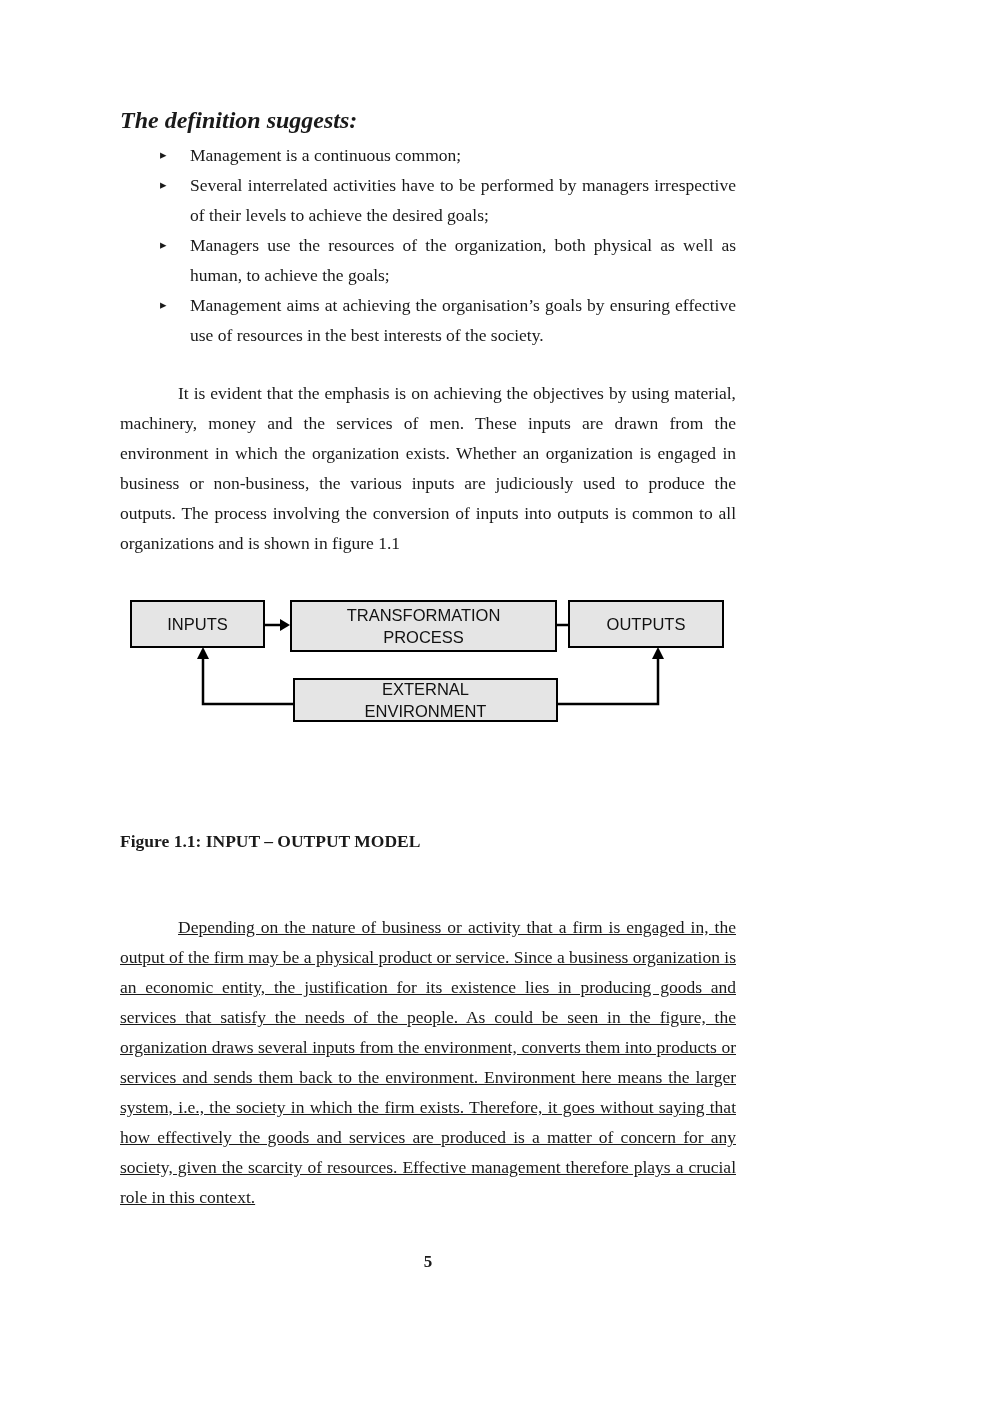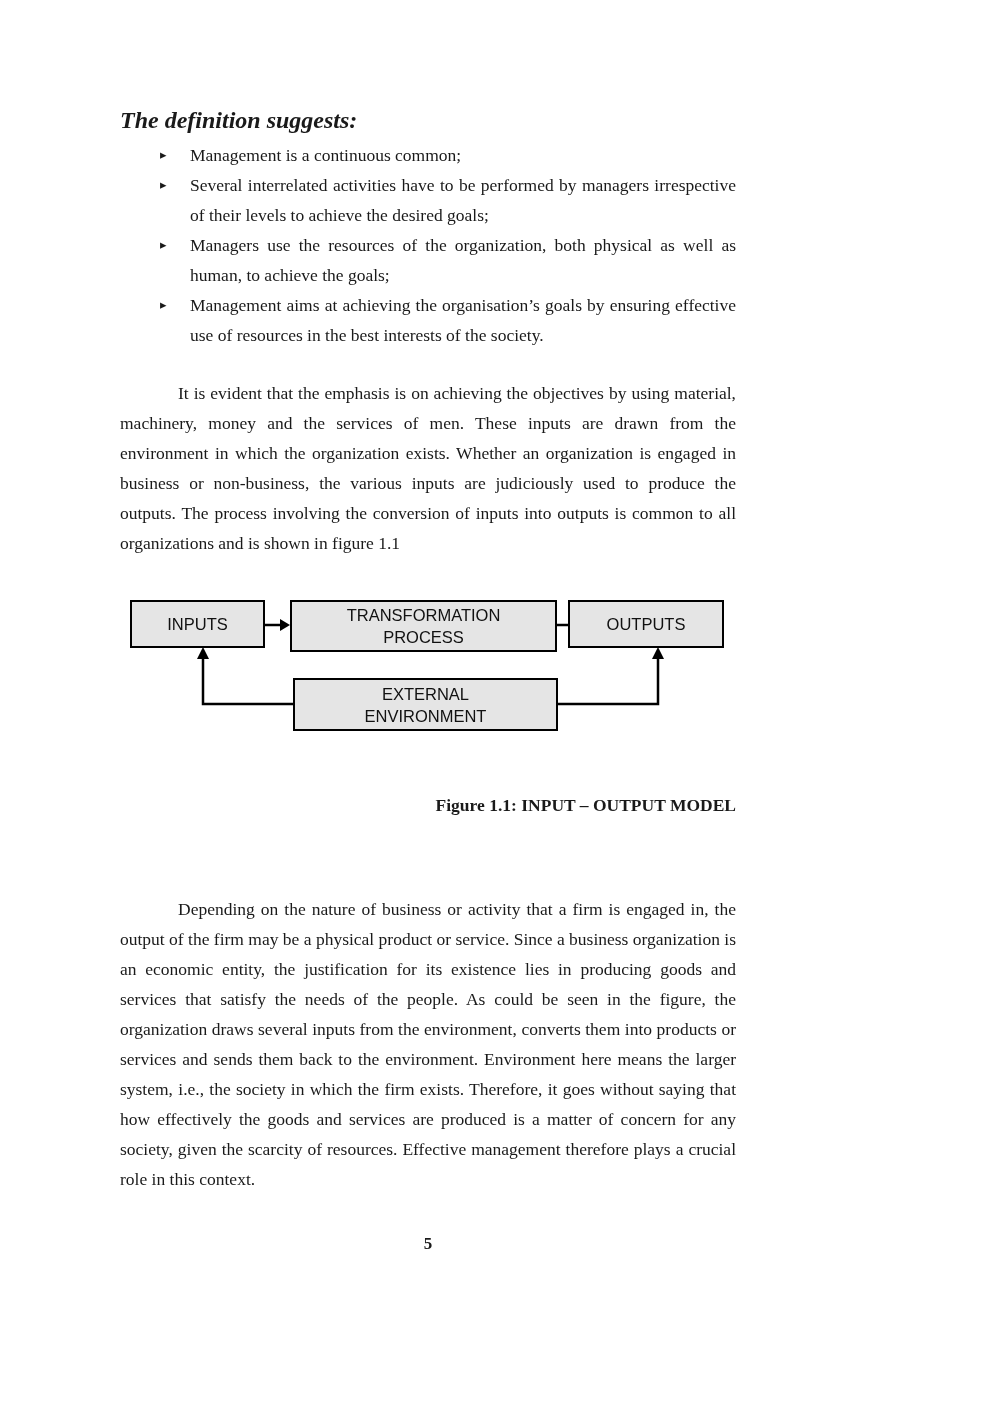--- a/index.html
+++ b/index.html
@@ -52,21 +52,21 @@
     line-height: 30px;
   }
   .para {
     font-size: 17.5px;
     line-height: 30px;
     text-align: justify;
     text-indent: 58px;
     margin: 0;
   }
   .para-1 { margin-top: 28px; }
-  .para-2 { margin-top: 76px; }
+  .para-2 { margin-top: 58px; text-decoration: underline; }
 
   
   .diagram {
     position: relative;
     width: 616px;
     height: 150px;
     margin-top: 40px;
     font-family: "Liberation Sans", sans-serif;
   }
   .dbox {
@@ -78,31 +78,31 @@
     justify-content: center;
     text-align: center;
     font-size: 16.5px;
     line-height: 22px;
     color: #111;
     background: #e5e5e5;
   }
   .dbox-inputs        { left: 10px;  top: 2px;  width: 135px; height: 48px; }
   .dbox-transformation{ left: 170px; top: 2px;  width: 267px; height: 52px; padding: 0 13px; }
   .dbox-outputs       { left: 448px; top: 2px;  width: 156px; height: 48px; }
-  .dbox-environment   { left: 173px; top: 80px; width: 265px; height: 53px; padding: 0 40px; }
+  .dbox-environment   { left: 173px; top: 80px; width: 265px; height: 44px; padding: 0 40px; }
   .arrow-layer {
     position: absolute;
     left: 0; top: 0;
     width: 616px; height: 150px;
     pointer-events: none;
   }
 
   .figure-caption {
-    margin-top: 44px;
-    text-align: right;
+    margin-top: 80px;
+    text-align: left;
     font-weight: bold;
     font-size: 17.5px;
     line-height: 26px;
   }
   .page-number {
     margin-top: 40px;
     text-align: center;
     font-weight: bold;
     font-size: 17px;
   }

